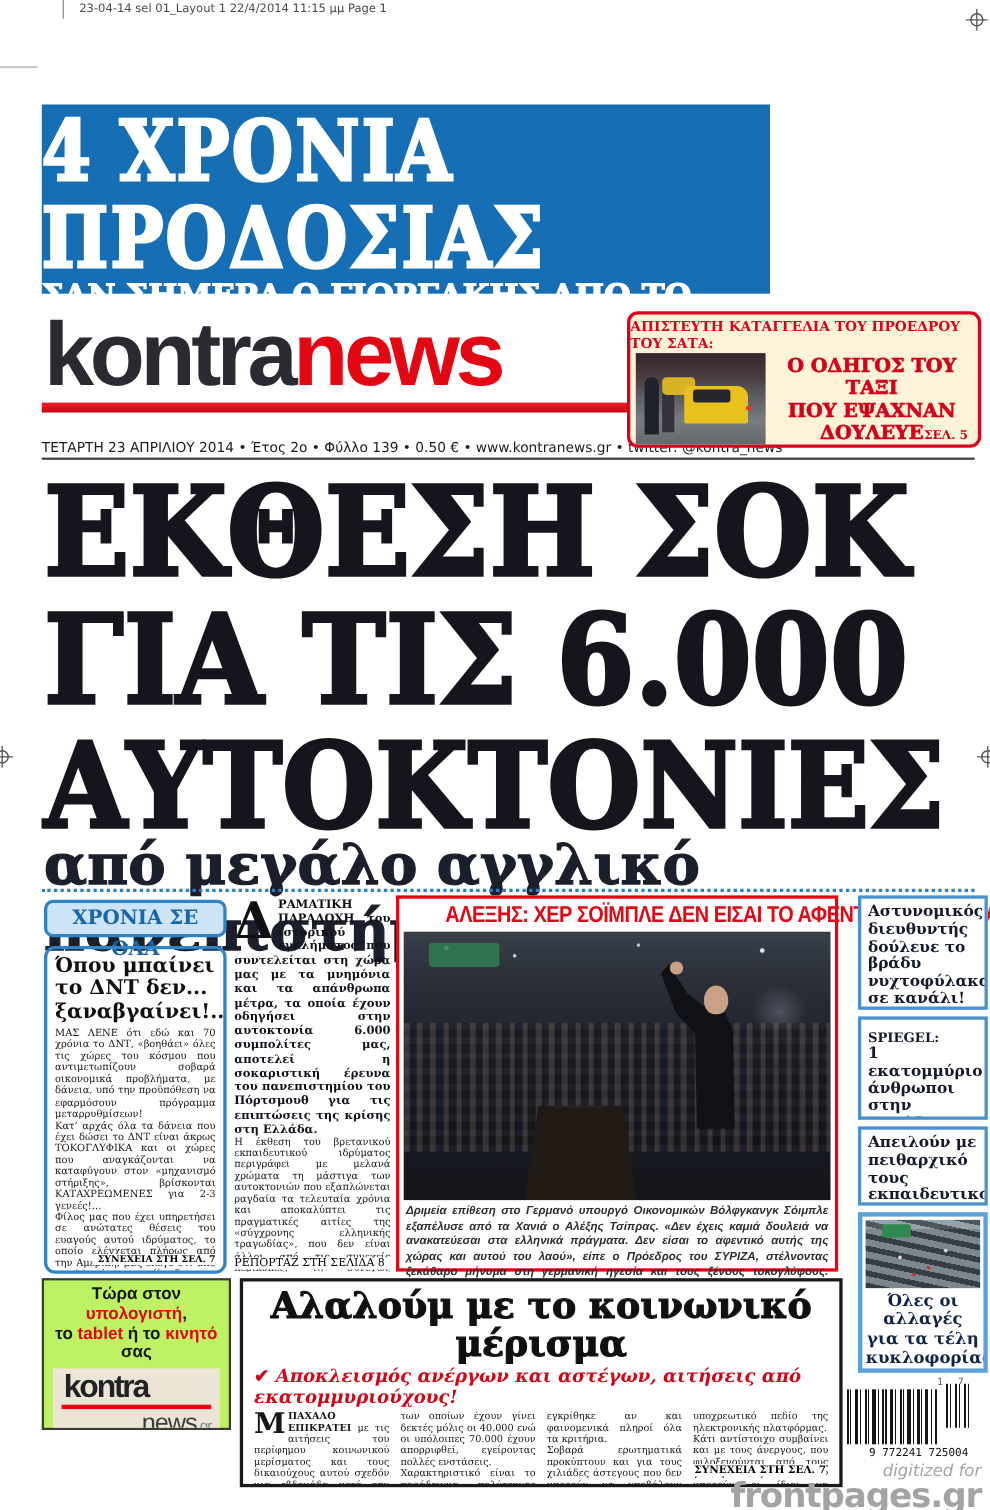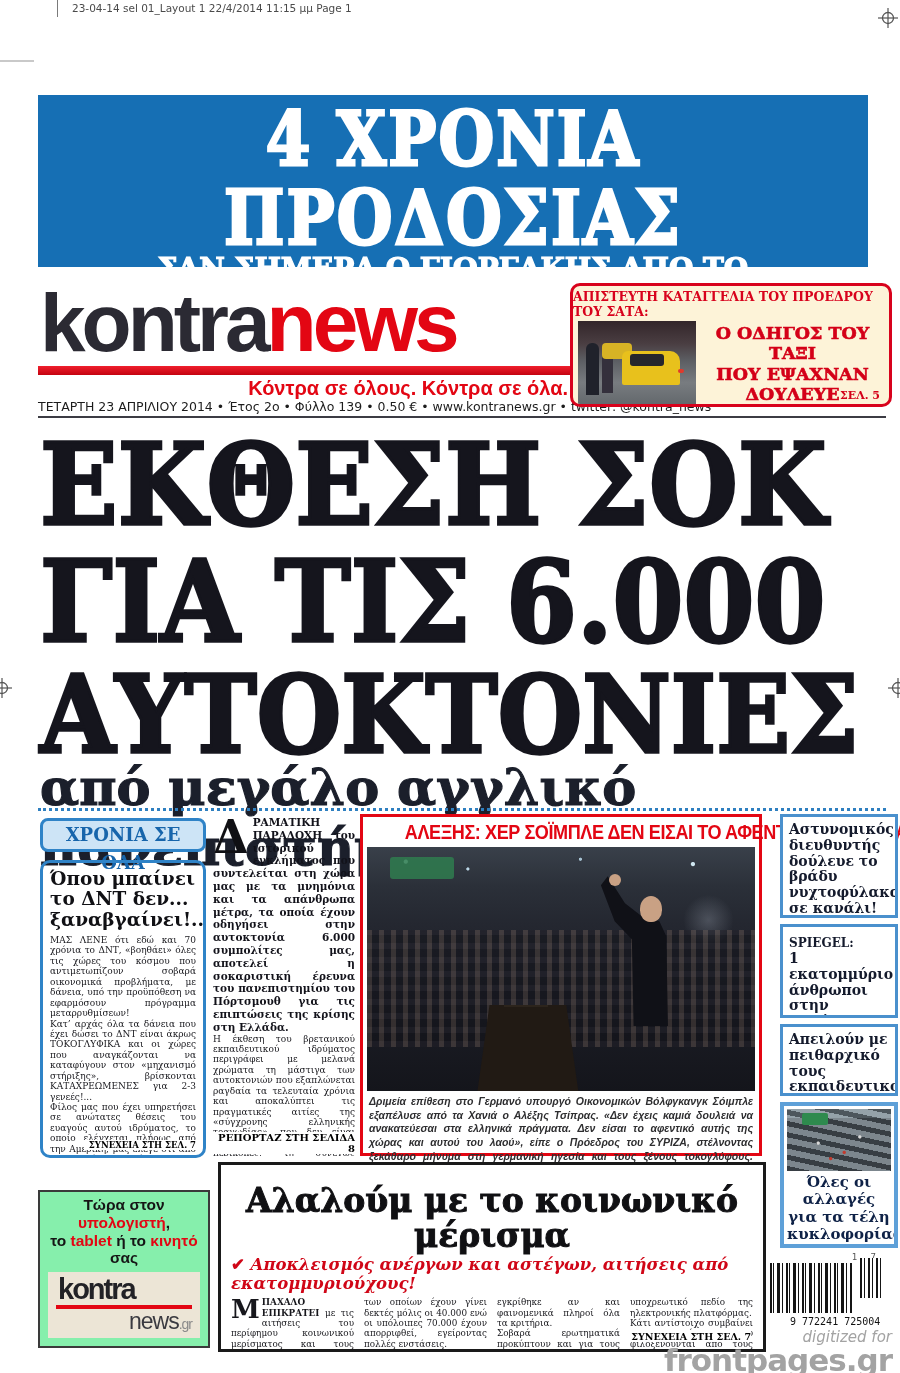--- a/index.html
+++ b/index.html
@@ -7,21 +7,21 @@
         font-family:"DejaVu Serif",serif;overflow:hidden;}
   .abs{position:absolute;}
 
   
   .print-header{left:72px;top:2px;width:520px;font:10.5px "DejaVu Sans",sans-serif;color:#4a4a4a;}
   .ph-tick{left:57px;top:0;width:1px;height:17px;background:#7a7a7a;}
   .corner-line{left:0;top:60px;width:34px;height:2px;background:#c9c9c9;}
   .regmark{width:20px;height:20px;}
 
   
-  .banner{left:38px;top:95px;width:830px;height:172px;background:#166fb4;color:#ffffff;text-align:center;}
+  .banner{left:38px;top:95px;width:662px;height:172px;background:#166fb4;color:#ffffff;text-align:left;}
   .banner-l1{margin-top:4px;font-size:64px;font-weight:bold;letter-spacing:2px;
              -webkit-text-stroke:2.5px #ffffff;transform:scaleY(1.18);transform-origin:center top;line-height:1.05;}
   .banner-l2{margin-top:18px;font-size:28px;font-weight:bold;-webkit-text-stroke:1.2px #ffffff;line-height:1.25;}
   .banner-l3{font-size:28px;font-weight:bold;-webkit-text-stroke:1.2px #ffffff;line-height:1.3;}
 
   
   .logo{left:40px;top:282px;font-family:"Liberation Sans",sans-serif;font-weight:800;
         font-size:82px;line-height:1;letter-spacing:-4px;white-space:nowrap;}
   .logo .k{color:#2b2a33;}
   .logo .n{color:#e30613;font-weight:600;}
@@ -64,21 +64,21 @@
             padding:6px 7px;overflow:hidden;}
   .kso-title{font-size:18.5px;font-weight:bold;line-height:1.1;color:#101014;margin-bottom:5px;}
   .kso-body p{margin:0;font-size:9px;line-height:1.16;text-align:justify;color:#17171c;}
   .kso-cont{position:absolute;right:7px;bottom:5px;font-size:8.5px;font-weight:bold;background:#fff;padding-left:5px;}
 
   
   .lead-col{left:213px;top:816px;width:142px;height:340px;overflow:hidden;}
   .dropcap{float:left;font-size:46px;line-height:38px;font-weight:bold;color:#101014;margin:2px 4px 0 0;}
   .lead-bold{font-size:10.5px;font-weight:bold;line-height:1.22;text-align:justify;color:#12121a;margin:0;}
   .lead-col p.body{margin:0;font-size:9px;line-height:1.16;text-align:justify;color:#17171c;}
-  .report-ref{position:absolute;left:0;bottom:2px;width:100%;text-align:right;font-size:10px;font-weight:bold;background:#fff;}
+  .report-ref{position:absolute;left:0;bottom:2px;width:100%;text-align:left;font-size:10px;font-weight:normal;background:#fff;}
 
   
   .photo-box{left:360px;top:814px;width:402px;height:342px;border:3px solid #e30613;box-sizing:border-box;background:#fff;}
   .ps-head{margin-top:3px;text-align:center;white-space:nowrap;}
   .ps-head span{display:inline-block;transform:scaleX(0.86);transform-origin:center;
                 font-family:"Liberation Sans",sans-serif;font-weight:800;font-size:21px;color:#e30613;letter-spacing:-0.5px;}
   .crowd{position:relative;margin:3px 4px 0 4px;height:244px;overflow:hidden;
      background:
        radial-gradient(circle 4px at 10% 6%,#cfe6f0 0 40%,transparent 65%),
        radial-gradient(circle 3px at 26% 9%,#bcd8e8 0 40%,transparent 65%),
@@ -124,36 +124,36 @@
   .barcode{left:770px;top:1252px;width:116px;height:92px;background:#fff;}
   .bc-top{position:absolute;right:6px;top:0;font:9px "DejaVu Sans Mono",monospace;color:#555;letter-spacing:4px;}
   .bc-main{position:absolute;left:0;top:11px;width:82px;height:50px;
      background:repeating-linear-gradient(90deg,#151515 0 2px,#fff 2px 3px,#151515 3px 4px,#fff 4px 7px,
                 #151515 7px 10px,#fff 10px 12px,#151515 12px 13px,#fff 13px 16px);}
   .bc-small{position:absolute;left:90px;top:6px;width:22px;height:40px;
      background:repeating-linear-gradient(90deg,#151515 0 2px,#fff 2px 4px,#151515 4px 5px,#fff 5px 8px);}
   .bc-digits{position:absolute;left:0;top:64px;width:112px;font:10px "DejaVu Sans Mono",monospace;color:#111;margin-left:20px;}
 
   
-  .promo{left:38px;top:1162px;width:172px;height:158px;border:2px solid #3a3a3a;box-sizing:border-box;
-         background:#86efac;text-align:center;overflow:hidden;margin-top:28px;}
+  .promo{left:38px;top:1162px;width:172px;height:138px;border:2px solid #3a3a3a;box-sizing:border-box;
+         background:#bef264;text-align:center;overflow:hidden;}
   .promo-line{margin-top:4px;font-family:"Liberation Sans",sans-serif;font-weight:bold;font-size:15.5px;
               line-height:1.15;color:#151515;}
   .promo-line .red{color:#e30613;}
   .promo-logo{margin:5px 8px 0 8px;background:#ece5d6;padding:3px 6px 5px 6px;}
   .pl-kontra{font-family:"Liberation Sans",sans-serif;font-weight:800;font-size:29px;letter-spacing:-2px;
              color:#222226;line-height:1;text-align:left;padding-left:4px;}
   .pl-bar{height:4px;background:#e30613;margin:1px 2px 1px 2px;}
   .pl-news{font-family:"Liberation Sans",sans-serif;font-size:23px;color:#3a3a40;text-align:right;
            line-height:1;padding-right:2px;letter-spacing:-1px;}
   .pl-gr{font-size:14px;color:#8a8a8a;}
 
   
   .bottom-art{left:218px;top:1162px;width:548px;height:190px;border:3px solid #1a1a1a;box-sizing:border-box;
-              background:#fff;padding:19px 10px;overflow:hidden;}
+              background:#fff;padding:5px 10px;overflow:hidden;}
   .ba-head{text-align:center;font-size:33px;font-weight:bold;color:#101013;-webkit-text-stroke:1px #101013;line-height:1.05;}
   .ba-sub{margin-top:2px;font-size:16.5px;font-weight:bold;font-style:italic;color:#d00617;}
   .ba-sub .chk{font-style:normal;}
   .ba-cols{margin-top:4px;height:116px;column-count:4;column-gap:10px;overflow:hidden;}
   .ba-cols p{margin:0;font-size:8.8px;line-height:1.18;text-align:justify;color:#17171c;}
   .ba-drop{float:left;font-size:26px;line-height:22px;font-weight:bold;margin:1px 2px 0 0;}
   .ba-lead-start{font-weight:bold;}
   .ba-cont{position:absolute;right:12px;bottom:7px;font-size:9.5px;font-weight:bold;background:#fff;padding-left:6px;}
 
   
@@ -187,21 +187,20 @@
   </svg>
 
   <div class="abs banner">
     <div class="banner-l1">4 ΧΡΟΝΙΑ ΠΡΟΔΟΣΙΑΣ</div>
     <div class="banner-l2">ΣΑΝ ΣΗΜΕΡΑ Ο ΓΙΩΡΓΑΚΗΣ ΑΠΟ ΤΟ ΚΑΣΤΕΛΛΟΡΙΖΟ</div>
     <div class="banner-l3">ΜΑΣ ΠΟΥΛΗΣΕ ΣΤΗΝ ΤΡΟΪΚΑ ΚΑΙ ΤΟ ΔΝΤ</div>
   </div>
 
   <div class="abs logo"><span class="k">kontra</span><span class="n">news</span></div>
   <div class="abs logo-bar"></div>
-  <div class="abs tagline">Κόντρα σε όλους. Κόντρα σε όλα.</div>
   <div class="abs dateline">ΤΕΤΑΡΤΗ 23 ΑΠΡΙΛΙΟΥ 2014 • Έτος 2ο • Φύλλο 139 • 0.50 € • www.kontranews.gr • twitter: @kontra_news</div>
   <div class="abs mast-rule"></div>
 
   <div class="abs taxi-box">
     <div class="taxi-kicker">ΑΠΙΣΤΕΥΤΗ ΚΑΤΑΓΓΕΛΙΑ ΤΟΥ ΠΡΟΕΔΡΟΥ ΤΟΥ ΣΑΤΑ:</div>
     <div class="taxi-row">
       <div class="taxi-photo">
         <div class="taxi-person"></div>
         <div class="taxi-person2"></div>
         <div class="taxi-cab2"></div>

